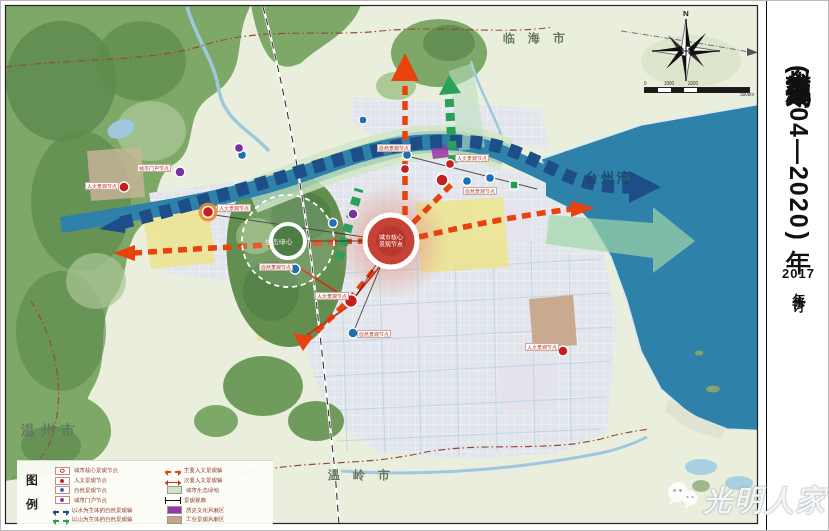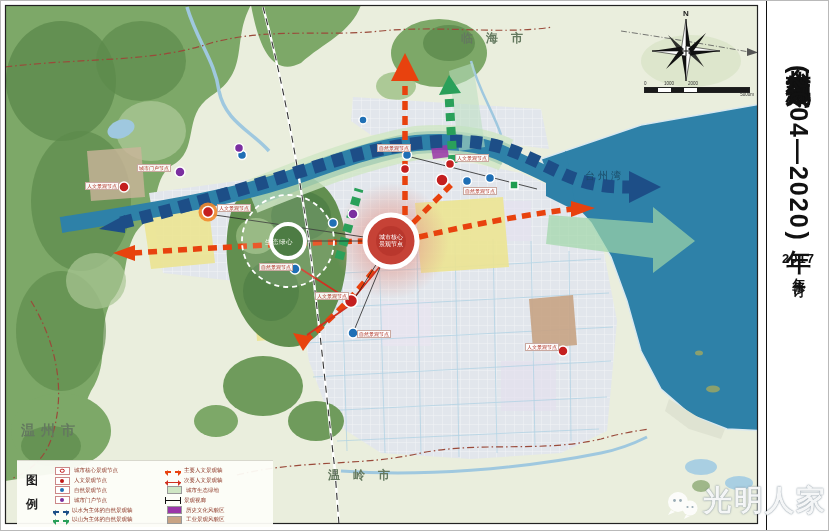--- a/index.html
+++ b/index.html
@@ -3,21 +3,21 @@
 <meta charset="utf-8">
 <style>
   html,body{margin:0;padding:0;background:#fff;}
   #app{position:relative;width:829px;height:531px;overflow:hidden;background:#fff;
        font-family:"Liberation Sans","DejaVu Sans",sans-serif;border:1px solid #b9b9b9;box-sizing:border-box;}
   #mapsvg{position:absolute;left:0;top:0;z-index:1;}
   .ov{position:absolute;z-index:5;}
   
   .city-label{color:#64795f;font-size:12px;font-weight:600;letter-spacing:13px;white-space:nowrap;}
   .city-label.small{font-size:14px;letter-spacing:6px;}
-  .bay-label{color:#1a4a66;font-size:10px;font-weight:400;letter-spacing:3px;white-space:nowrap;}
+  .bay-label{color:#1a4a66;font-size:13px;font-weight:700;letter-spacing:3px;white-space:nowrap;}
   
   .nlb{position:absolute;z-index:6;font-size:5px;line-height:6px;color:#b03022;
        background:rgba(255,255,255,.93);border:.5px solid #c9a9a0;padding:0 1px;white-space:nowrap;}
   .circ-label{color:#fff;font-size:6px;line-height:6.5px;text-align:center;white-space:nowrap;z-index:6;}
   .heart-label{color:#f2f7ec;font-size:6.5px;letter-spacing:.5px;z-index:6;white-space:nowrap;}
   
   .north-label{font-size:8px;font-weight:700;color:#222;z-index:6;}
   .scalebar{width:108px;z-index:6;font-size:4.5px;color:#333;}
   .sb-ticks{position:relative;height:6px;width:62px;}
   .sb-ticks span{position:absolute;top:0;}
@@ -54,25 +54,25 @@
   .s-sw{width:13px;height:6px;flex-basis:13px;border:.5px solid #999;background:var(--c);margin:0 1.5px;}
   .s-vl{background:
      linear-gradient(#111,#111) 0 50%/100% 1.3px no-repeat,
      linear-gradient(#111,#111) 0 50%/1.3px 100% no-repeat,
      linear-gradient(#111,#111) 100% 50%/1.3px 100% no-repeat;}
   
   .panel{position:absolute;left:765px;top:0;width:64px;height:531px;background:#fff;z-index:7;
          border-left:1.5px solid #111;box-sizing:border-box;display:flex;flex-direction:column;align-items:center;}
   .vtitle{writing-mode:vertical-rl;text-orientation:mixed;font-size:25px;font-weight:700;color:#111;
           letter-spacing:2px;margin-top:46px;line-height:1;}
-  .rev-year{font-size:13px;font-weight:700;color:#111;margin-top:9px;letter-spacing:1px;}
+  .rev-year{font-size:13px;font-weight:700;color:#111;margin-top:24px;letter-spacing:1px;}
   .rev-note{writing-mode:vertical-rl;text-orientation:upright;font-size:13px;font-weight:700;color:#111;
             letter-spacing:3px;margin-top:2px;}
   
-  .watermark{left:664px;top:480px;display:flex;align-items:flex-end;z-index:9;}
+  .watermark{left:664px;top:480px;display:flex;align-items:flex-start;z-index:9;font-style:italic;}
   .wm-text{font-size:29px;font-weight:700;color:rgba(255,255,255,.92);letter-spacing:2px;
            text-shadow:0 0 2px rgba(90,110,125,.6), 0 0 1px rgba(90,110,125,.6);white-space:nowrap;}
 </style>
 </head>
 <body>
 
 <div id="app">
 
   <svg id="mapsvg" width="765" height="531" viewBox="0 0 765 531">
     <defs>
@@ -277,21 +277,21 @@
         <path d="M42,8 L47,40 L42,40 Z M42,70 L37,40 L42,40 Z M76,40 L42,45 L42,40 Z M8,40 L42,35 L42,40 Z" fill="#111"></path>
         <path d="M42,8 L37,40 L42,40 Z M42,70 L47,40 L42,40 Z M76,40 L42,35 L42,40 Z M8,40 L42,45 L42,40 Z" fill="#fff" stroke="#111" stroke-width=".6"></path>
         <path d="M62,22 L44,38 L48,42 Z M22,58 L40,42 L36,38 Z" fill="#111"></path>
         <path d="M60,56 L44,42 L48,38 Z M24,24 L40,38 L36,42 Z" fill="#111" opacity=".85"></path>
       </g>
     </g>
 
     <rect x="4.5" y="4.5" width="752" height="518" fill="none" stroke="#222" stroke-width="1.2"></rect>
   </svg>
 
-  <div class="ov city-label" style="left:460px;top:29px">临海市</div>
+  <div class="ov city-label" style="left:502px;top:29px">临海市</div>
   <div class="ov city-label" style="left:327px;top:466px">温岭市</div>
   <div class="ov city-label small" style="left:20px;top:421px">温州市</div>
   <div class="ov bay-label" style="left:584px;top:168px">台州湾</div>
 
   <div class="ov heart-label" style="left:264px;top:237px">生态绿心</div>
   <div class="ov circ-label" style="left:368px;top:233px;width:44px;">
     <div>城市核心</div>
     <div>景观节点</div>
   </div>
 

